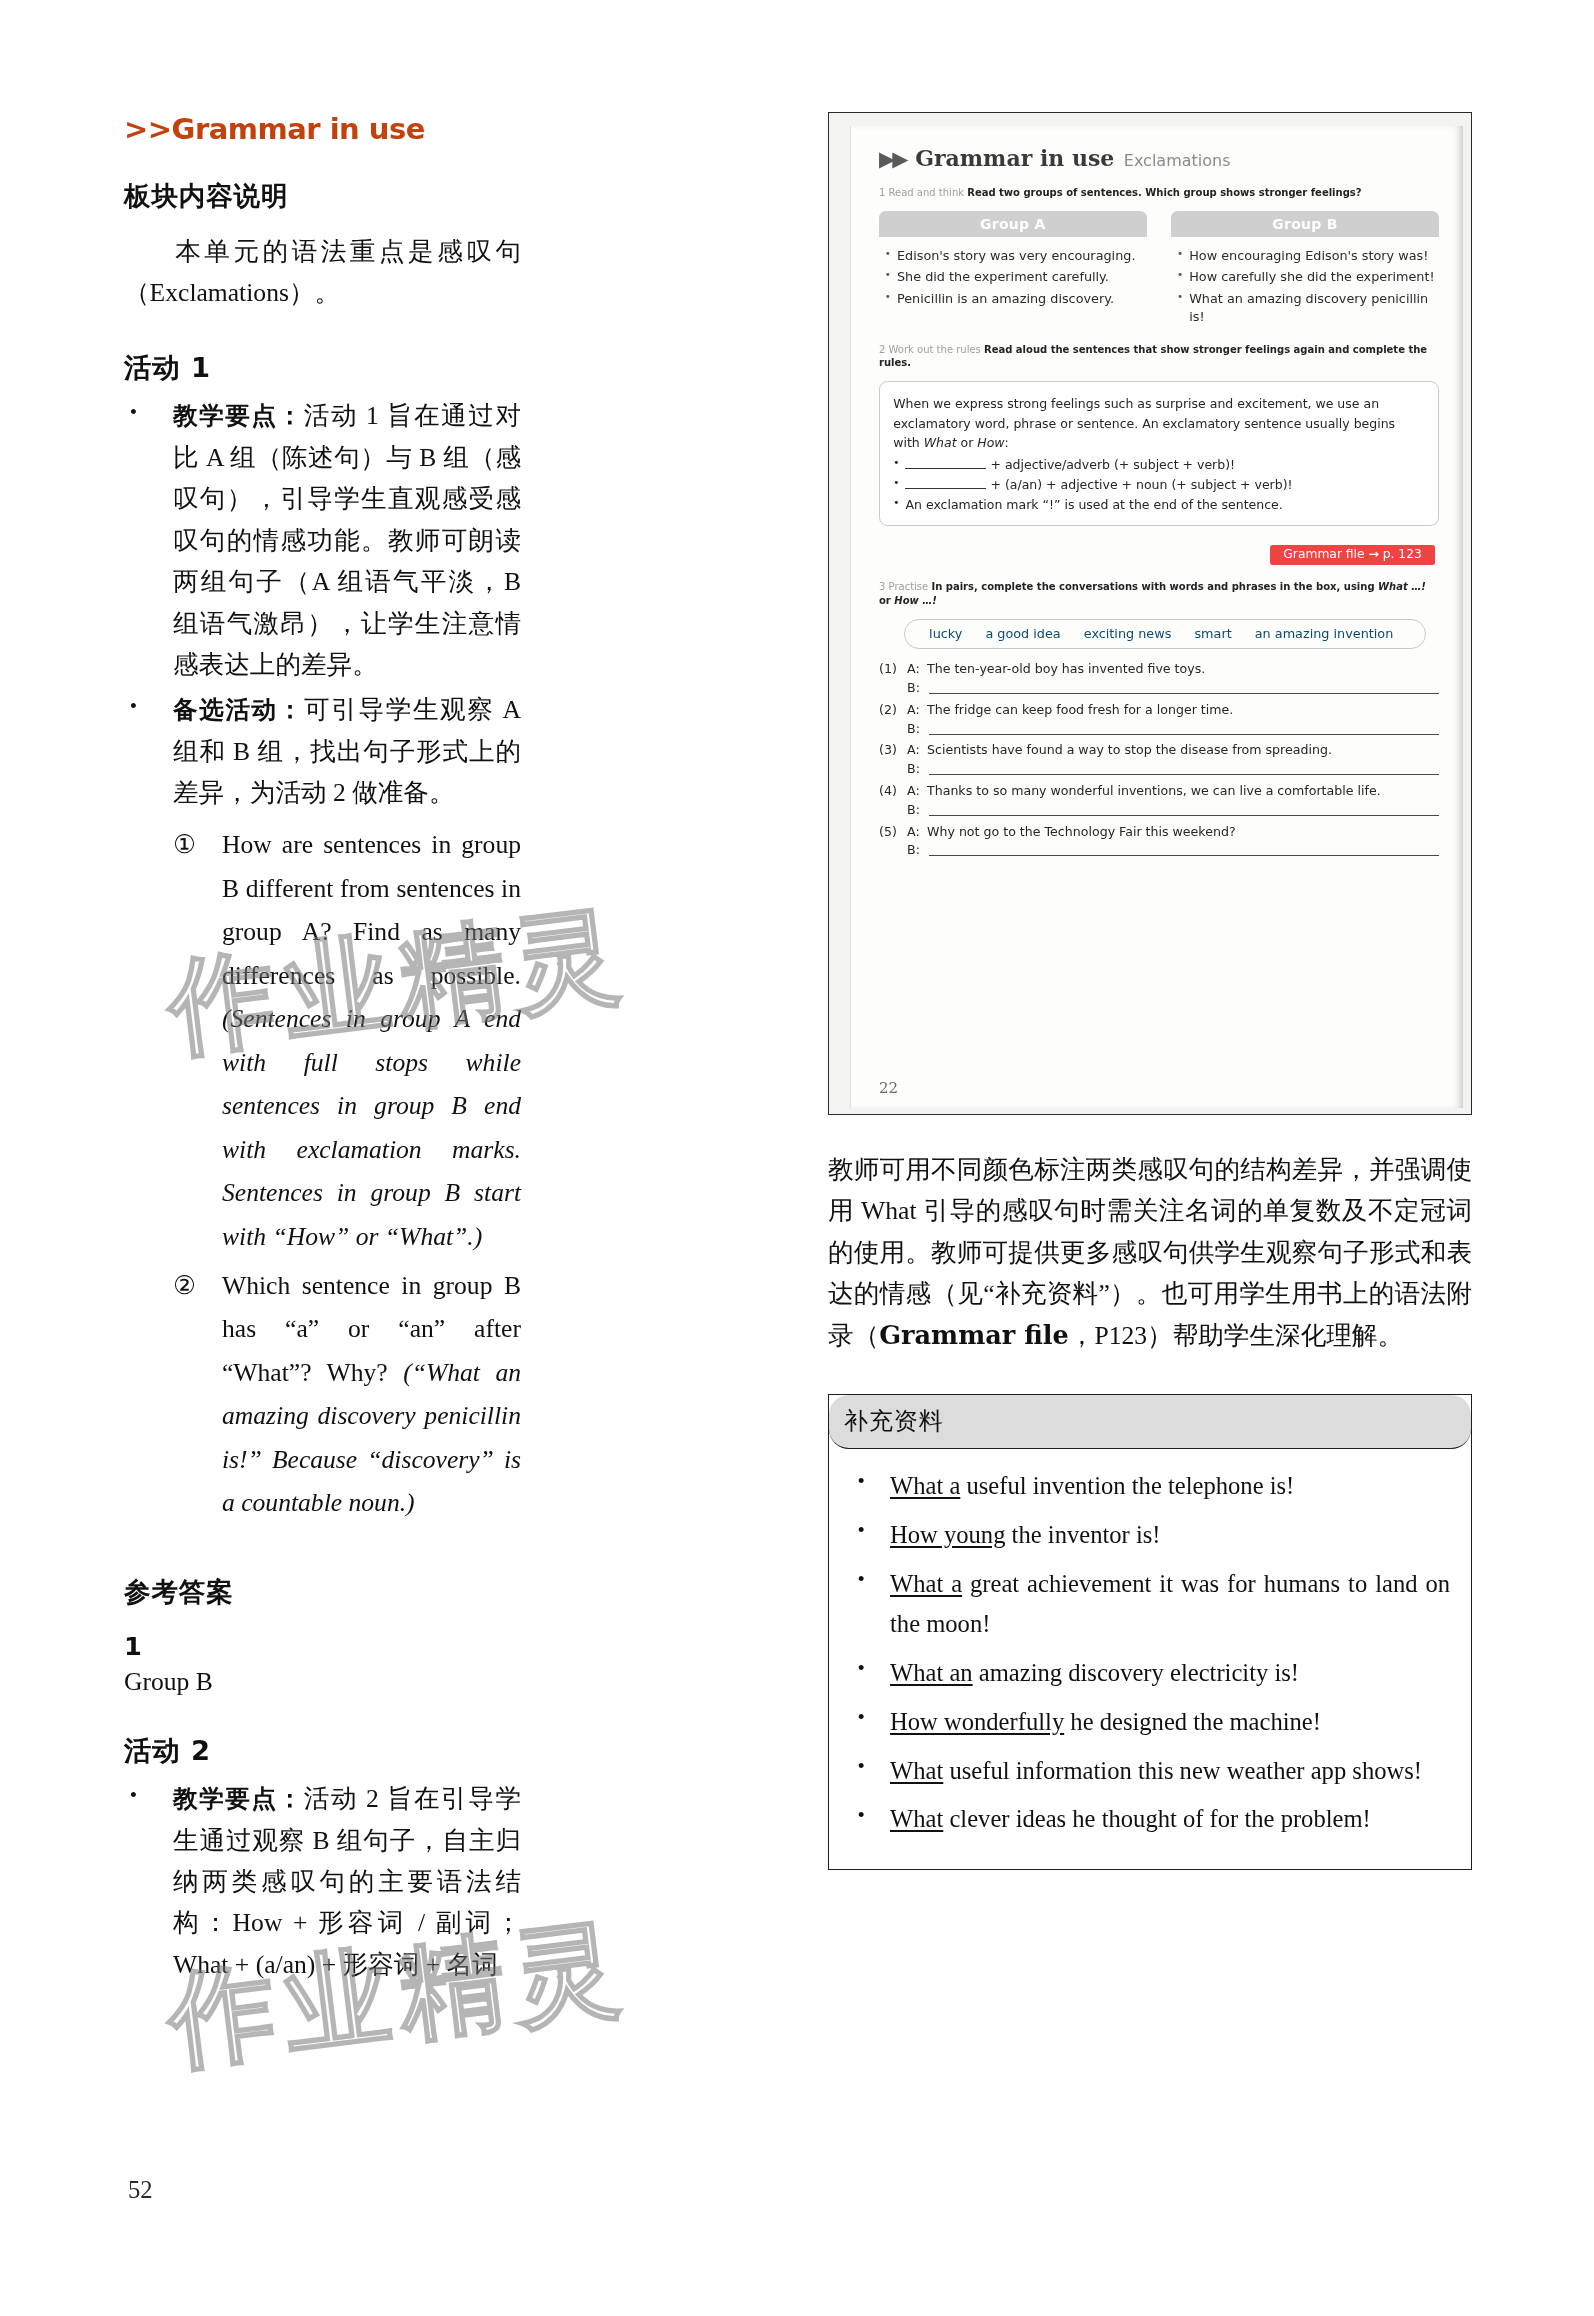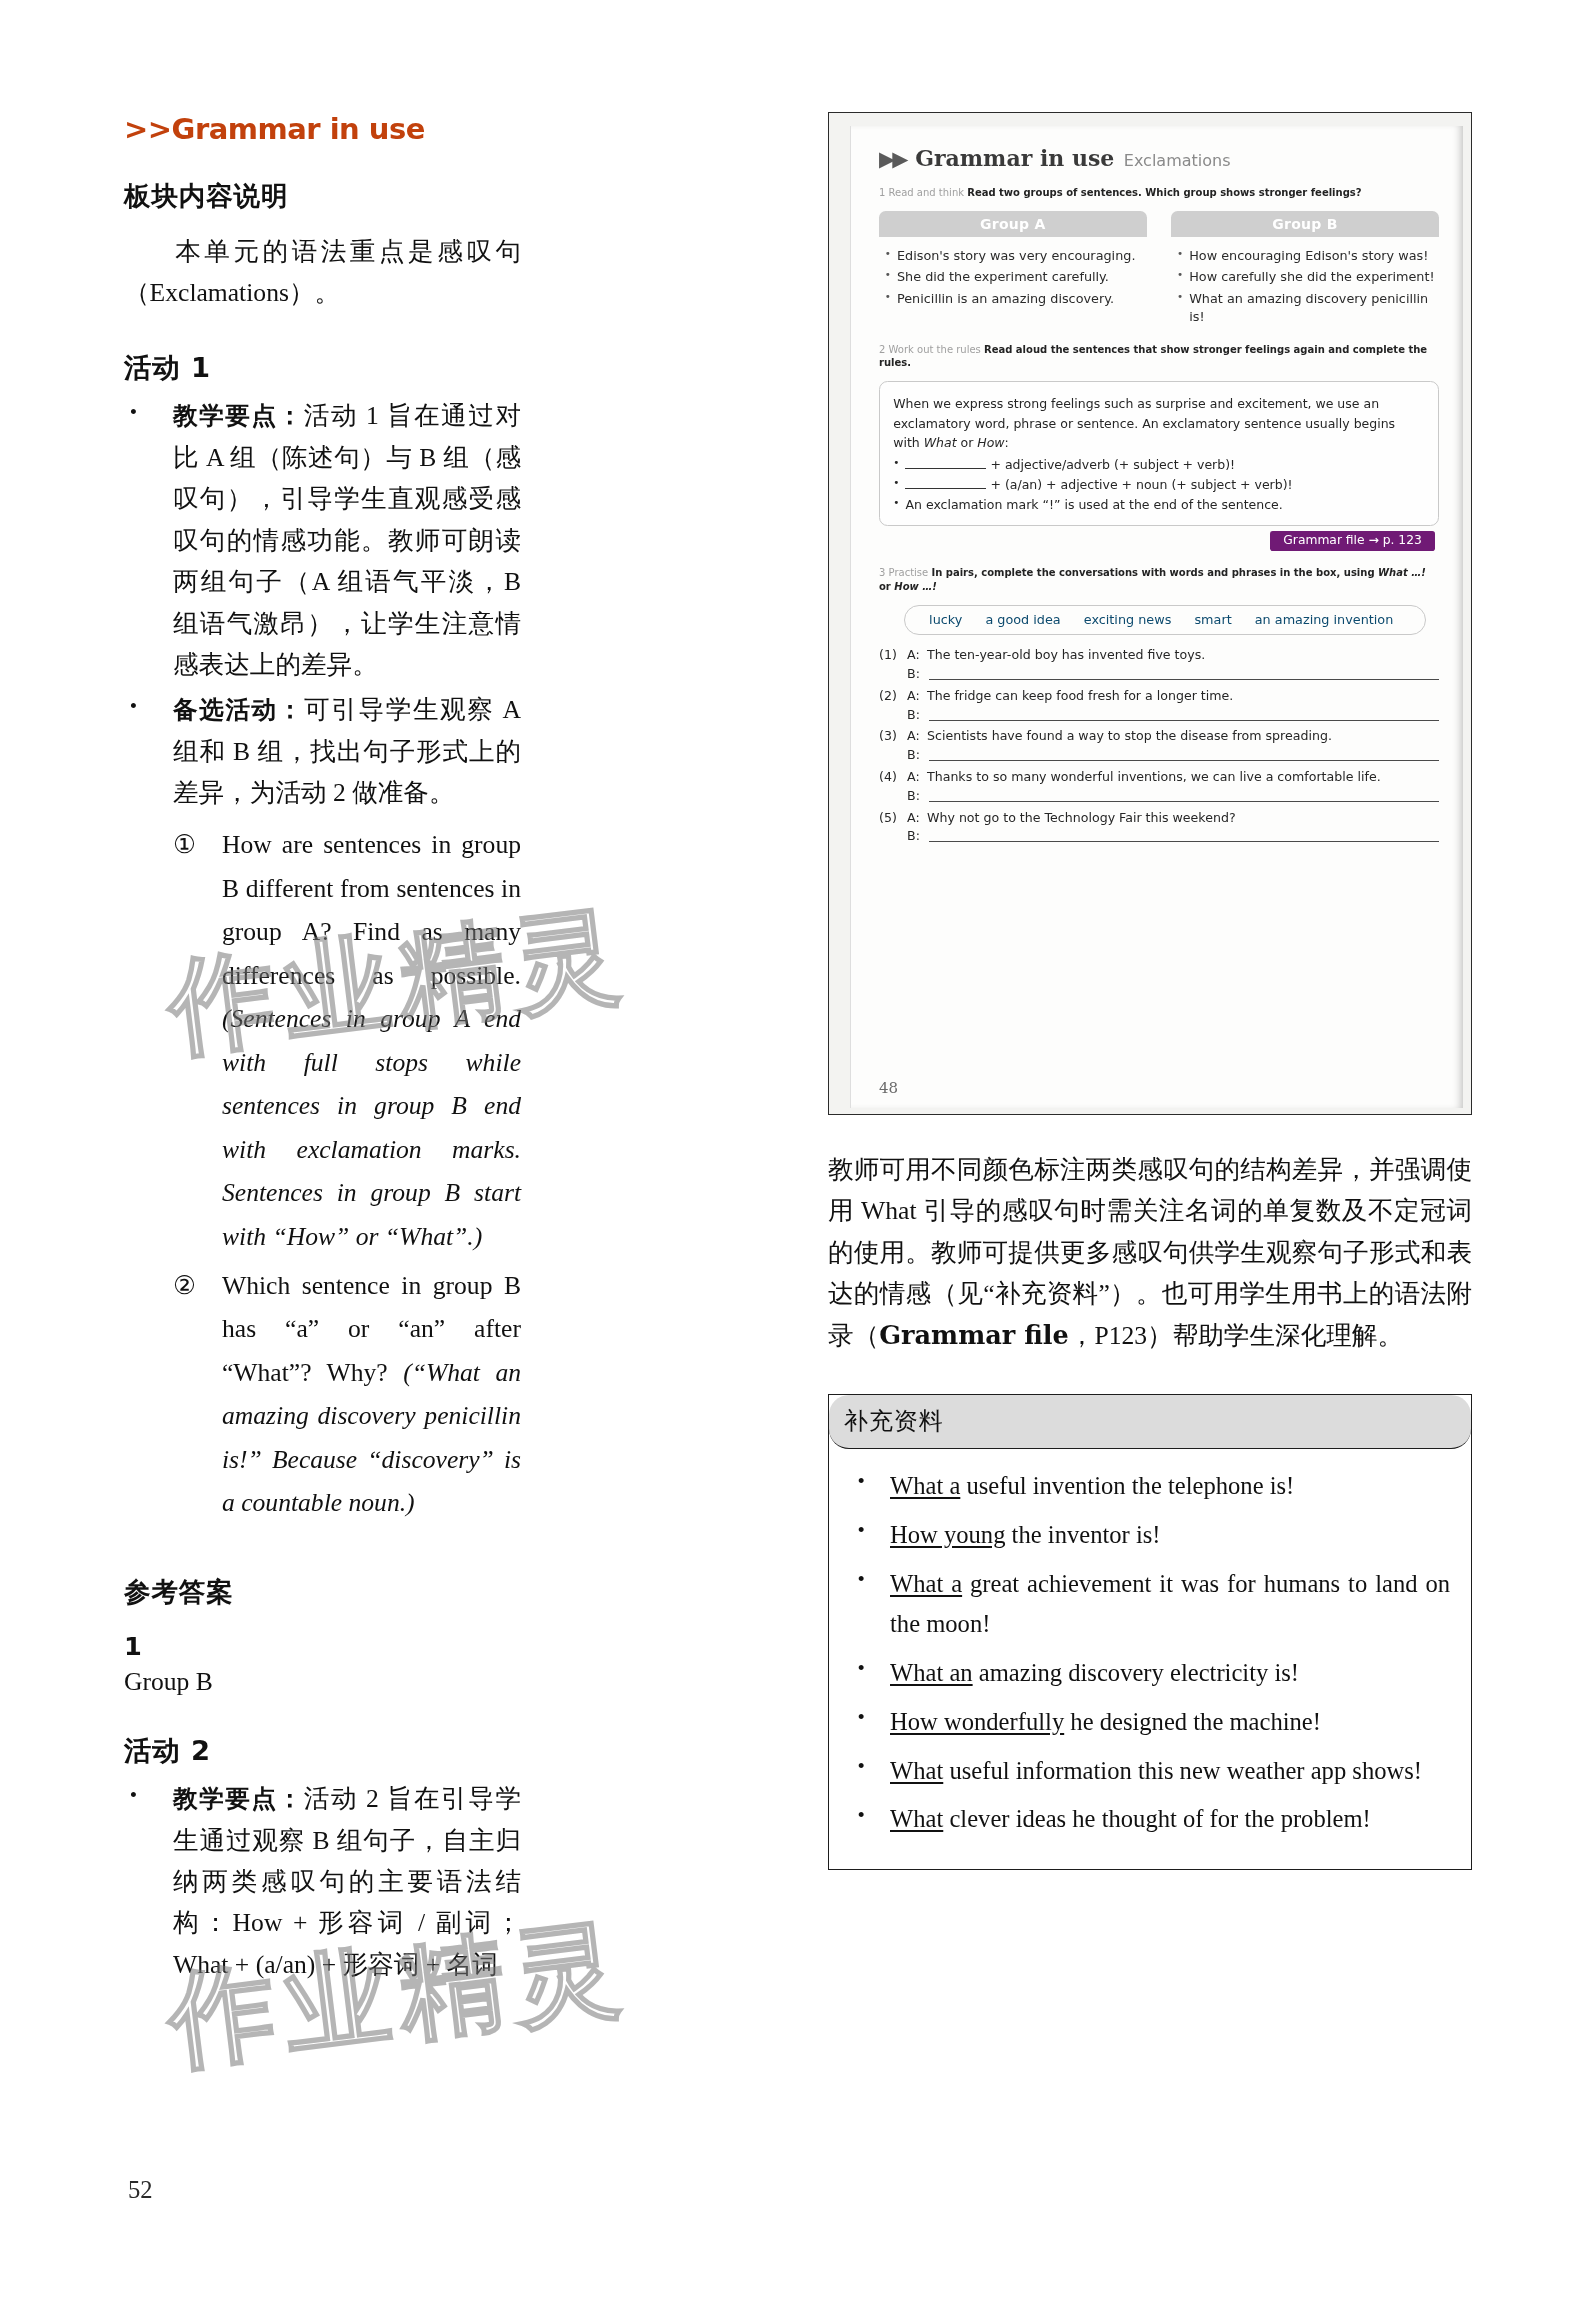--- a/index.html
+++ b/index.html
@@ -176,27 +176,27 @@
   .rules-box ul { list-style:none; margin:2.8px 0 0 0; padding:0; }
   .rules-box li {
     position:relative; padding-left:12.3px;
     font-size:12.5px; line-height:1.6; color:#262626;
   }
   .rules-box li::before { content:"\2022"; position:absolute; left:0; top:-0.9px; font-size:10.4px; }
   .blank { display:inline-block; width:81px; border-bottom:1.3px solid #333; height:12.3px; }
 
   .gfile {
     display:inline-block;
-    background:#701a75;
+    background:#ef4444;
     color:#fff;
     font-size:12.3px;
     padding:2.8px 13.2px 3.8px 13.2px;
     border-radius:2.8px;
     float:right;
-    margin-top:1px;
+    margin-top:15px;
     margin-right:3.8px;
     text-align:center;
   }
   .clr { clear:both; }
 
   .wordbox {
     border:0.9px solid #c9c9c9;
     border-radius:15px;
     padding:6.6px 15px;
     margin:9.5px 13.2px 11.4px 24.6px;
@@ -453,21 +453,21 @@
             <span class="spk">A:</span>
             <span class="txt">Why not go to the Technology Fair this weekend?</span>
           </div>
           <div class="row rowb">
             <span class="idx"></span>
             <span class="spk">B:</span>
             <span class="ruled"></span>
           </div>
         </div>
 
-        <div class="pgnum-scan">48</div>
+        <div class="pgnum-scan">22</div>
       </div>
     </div>
 
     <p class="rt-para"><span>教师可用不同颜色标注两类感叹句的结构差异，并强调使用 What 引导的感叹句时需关注名词的单复数及不定冠词的使用。教师可提供更多感叹句供学生观察句子形式和表达的情感（见“补充资料”）。也可用学生用书上的语法附录（</span><b>Grammar file</b><span>，P123）帮助学生深化理解。</span></p>
 
     <div class="supp">
       <div class="supp-hd">补充资料</div>
       <div class="supp-body">
         <ul>
           <li><u>What a</u><span> useful invention the telephone is!</span></li>

